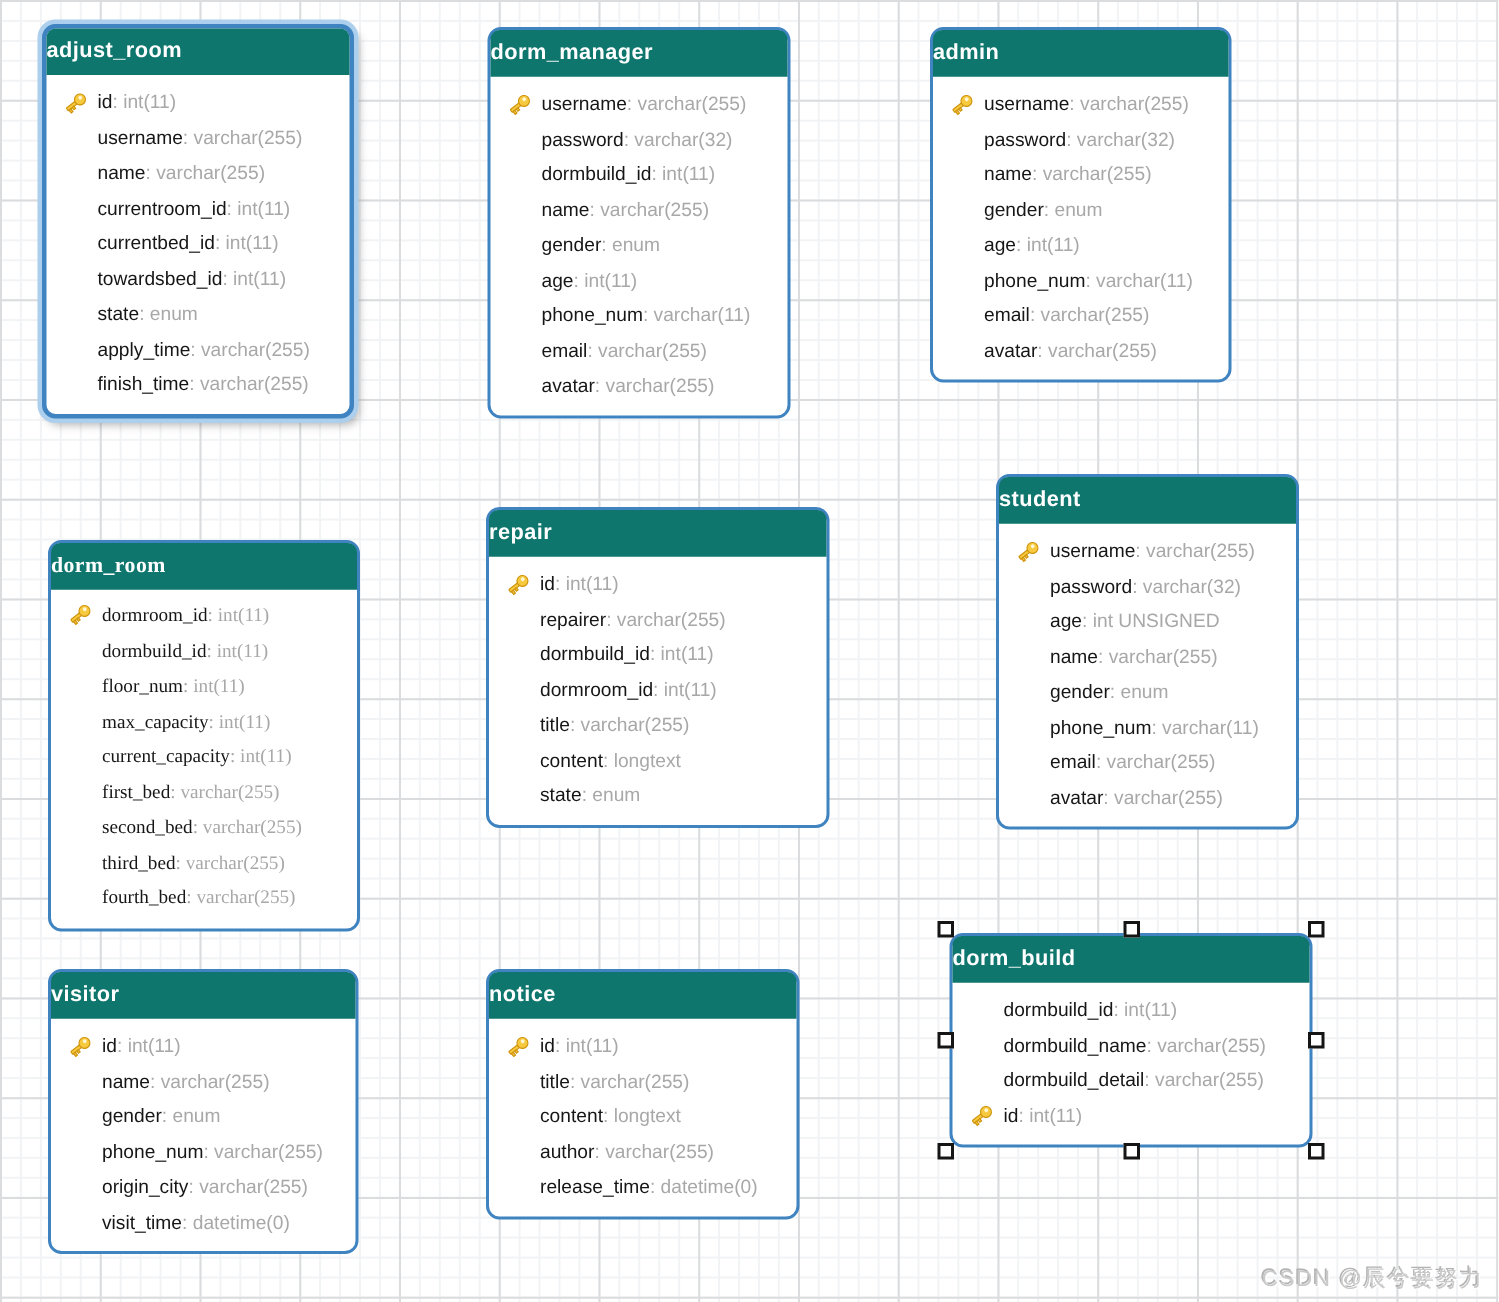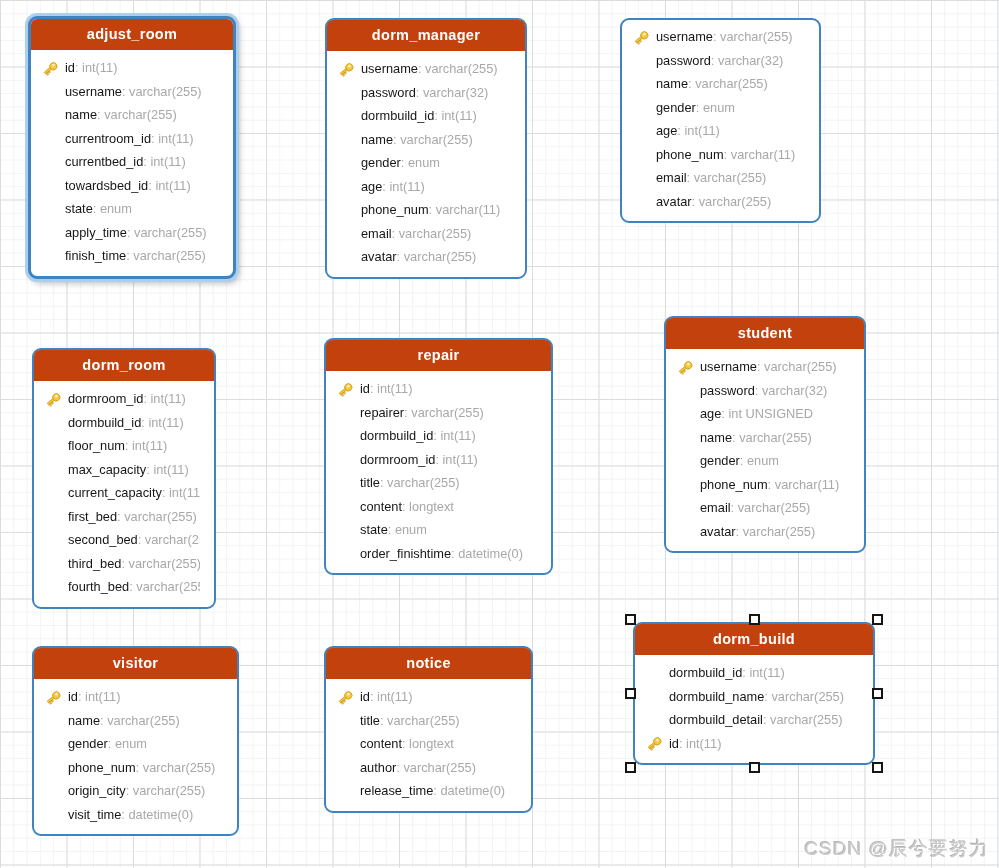--- a/index.html
+++ b/index.html
@@ -21,25 +21,25 @@
     background:#ffffff;
     border:2px solid #3f83c1;
     border-radius:9px;
     box-sizing:border-box;
   }
   .entity.highlighted{
     border-width:3px;
     box-shadow:0 0 0 3px #abcfec, 3px 4px 6px rgba(90,90,90,.45);
   }
   .ent-header{
-    background:#c2410c;
+    background:#0f766e;
     color:#ffffff;
     font-weight:bold;
     font-size:14.5px;
-    text-align:center;
+    text-align:left;
     height:31px;
     line-height:31px;
     border-radius:6px 6px 0 0;
     border-bottom:1px solid #ffffff;
     letter-spacing:.3px;
     cursor:default;
   }
   .ent-body{padding:5px 14px 8px 10px;}
   .field-row{
     height:23.5px;line-height:23.5px;
@@ -61,21 +61,21 @@
   .h-n{left:50%;margin-left:-5.5px;top:-10px}
   .h-ne{right:-10px;top:-10px}
   .h-w{left:-10px;top:50%;margin-top:-5.5px}
   .h-e{right:-10px;top:50%;margin-top:-5.5px}
   .h-sw{left:-10px;bottom:-10px}
   .h-s{left:50%;margin-left:-5.5px;bottom:-10px}
   .h-se{right:-10px;bottom:-10px}
   #watermark{
     position:absolute;
     right:10px;bottom:6px;
-    font-size:19px;
+    font-size:15px;
     color:#c9c9c9;
     text-shadow:1px 1px 0 #ffffff, -1px -1px 0 #b3b3b3;
     letter-spacing:1px;
   }
 </style>
 </head>
 <body>
 
 <div id="canvas">
   <div id="watermark">CSDN @辰兮要努力</div>
@@ -117,40 +117,41 @@
         <div class="field-row"><span class="key-cell"></span><span class="f-name">dormbuild_id</span><span class="f-type">int(11)</span></div>
         <div class="field-row"><span class="key-cell"></span><span class="f-name">name</span><span class="f-type">varchar(255)</span></div>
         <div class="field-row"><span class="key-cell"></span><span class="f-name">gender</span><span class="f-type">enum</span></div>
         <div class="field-row"><span class="key-cell"></span><span class="f-name">age</span><span class="f-type">int(11)</span></div>
         <div class="field-row"><span class="key-cell"></span><span class="f-name">phone_num</span><span class="f-type">varchar(11)</span></div>
         <div class="field-row"><span class="key-cell"></span><span class="f-name">email</span><span class="f-type">varchar(255)</span></div>
         <div class="field-row"><span class="key-cell"></span><span class="f-name">avatar</span><span class="f-type">varchar(255)</span></div>
       </div>
     </div>
     <div class="entity" style="left: 620px; top: 18px; width: 201px;">
+      <div class="ent-header"><span>admin</span></div>
       <div class="ent-body">
         <div class="field-row"><span class="key-cell"><svg width="19" height="17" viewBox="0 0 20 20">
               <g transform="rotate(-38 10 10)" stroke="#cf940d" stroke-width="0.9" fill="#f7c93f">
                 <rect x="1.5" y="8.8" width="10" height="2.6" rx="0.5"></rect>
                 <rect x="2.3" y="11.2" width="1.7" height="2.9"></rect>
                 <rect x="5.5" y="11.2" width="1.7" height="2.2"></rect>
                 <circle cx="14.2" cy="10" r="4.3"></circle>
                 <circle cx="15.2" cy="9" r="1.5" fill="#fff6d5" stroke="none"></circle>
               </g>
             </svg></span><span class="f-name">username</span><span class="f-type">varchar(255)</span></div>
         <div class="field-row"><span class="key-cell"></span><span class="f-name">password</span><span class="f-type">varchar(32)</span></div>
         <div class="field-row"><span class="key-cell"></span><span class="f-name">name</span><span class="f-type">varchar(255)</span></div>
         <div class="field-row"><span class="key-cell"></span><span class="f-name">gender</span><span class="f-type">enum</span></div>
         <div class="field-row"><span class="key-cell"></span><span class="f-name">age</span><span class="f-type">int(11)</span></div>
         <div class="field-row"><span class="key-cell"></span><span class="f-name">phone_num</span><span class="f-type">varchar(11)</span></div>
         <div class="field-row"><span class="key-cell"></span><span class="f-name">email</span><span class="f-type">varchar(255)</span></div>
         <div class="field-row"><span class="key-cell"></span><span class="f-name">avatar</span><span class="f-type">varchar(255)</span></div>
       </div>
     </div>
-    <div class="entity" style="left: 32px; top: 348px; width: 184px;">
+    <div class="entity" style="left: 32px; top: 360px; width: 208px; font-family: Liberation Serif, serif;">
       <div class="ent-header"><span>dorm_room</span></div>
       <div class="ent-body">
         <div class="field-row"><span class="key-cell"><svg width="19" height="17" viewBox="0 0 20 20">
               <g transform="rotate(-38 10 10)" stroke="#cf940d" stroke-width="0.9" fill="#f7c93f">
                 <rect x="1.5" y="8.8" width="10" height="2.6" rx="0.5"></rect>
                 <rect x="2.3" y="11.2" width="1.7" height="2.9"></rect>
                 <rect x="5.5" y="11.2" width="1.7" height="2.2"></rect>
                 <circle cx="14.2" cy="10" r="4.3"></circle>
                 <circle cx="15.2" cy="9" r="1.5" fill="#fff6d5" stroke="none"></circle>
               </g>
@@ -176,21 +177,20 @@
                 <circle cx="14.2" cy="10" r="4.3"></circle>
                 <circle cx="15.2" cy="9" r="1.5" fill="#fff6d5" stroke="none"></circle>
               </g>
             </svg></span><span class="f-name">id</span><span class="f-type">int(11)</span></div>
         <div class="field-row"><span class="key-cell"></span><span class="f-name">repairer</span><span class="f-type">varchar(255)</span></div>
         <div class="field-row"><span class="key-cell"></span><span class="f-name">dormbuild_id</span><span class="f-type">int(11)</span></div>
         <div class="field-row"><span class="key-cell"></span><span class="f-name">dormroom_id</span><span class="f-type">int(11)</span></div>
         <div class="field-row"><span class="key-cell"></span><span class="f-name">title</span><span class="f-type">varchar(255)</span></div>
         <div class="field-row"><span class="key-cell"></span><span class="f-name">content</span><span class="f-type">longtext</span></div>
         <div class="field-row"><span class="key-cell"></span><span class="f-name">state</span><span class="f-type">enum</span></div>
-        <div class="field-row"><span class="key-cell"></span><span class="f-name">order_finishtime</span><span class="f-type">datetime(0)</span></div>
       </div>
     </div>
     <div class="entity" style="left: 644px; top: 316px; width: 202px; margin-left: 20px;">
       <div class="ent-header"><span>student</span></div>
       <div class="ent-body">
         <div class="field-row"><span class="key-cell"><svg width="19" height="17" viewBox="0 0 20 20">
               <g transform="rotate(-38 10 10)" stroke="#cf940d" stroke-width="0.9" fill="#f7c93f">
                 <rect x="1.5" y="8.8" width="10" height="2.6" rx="0.5"></rect>
                 <rect x="2.3" y="11.2" width="1.7" height="2.9"></rect>
                 <rect x="5.5" y="11.2" width="1.7" height="2.2"></rect>

